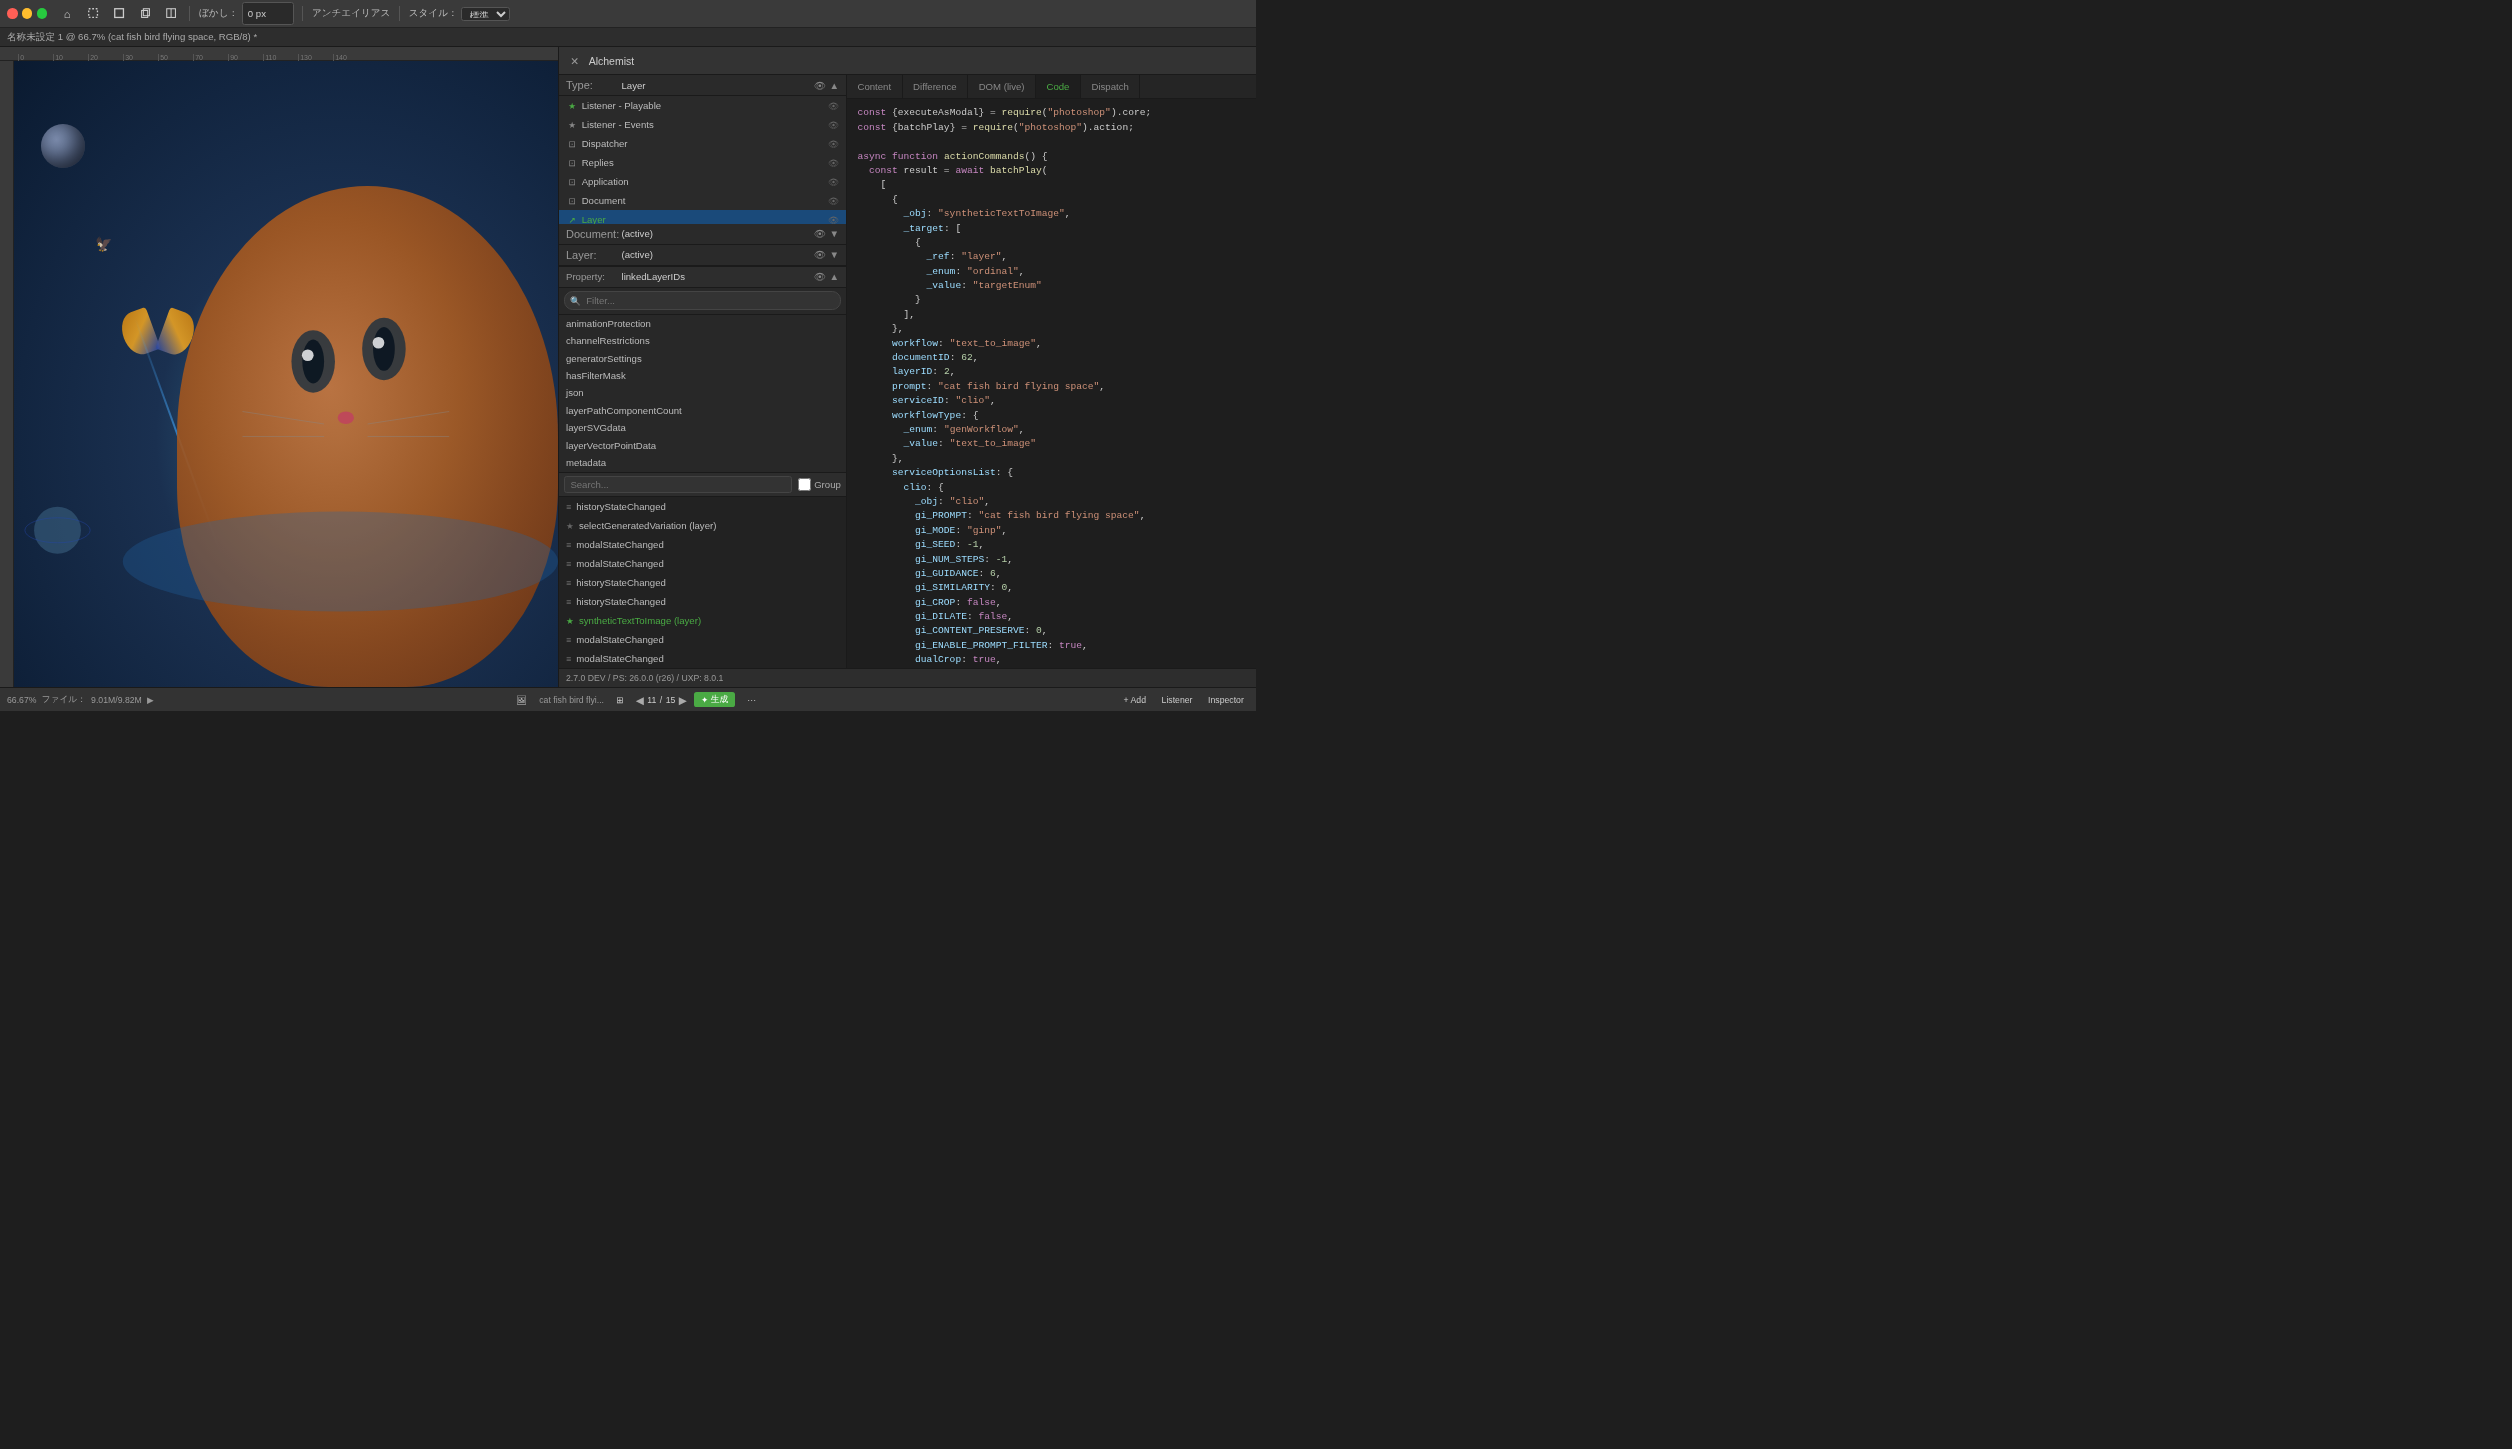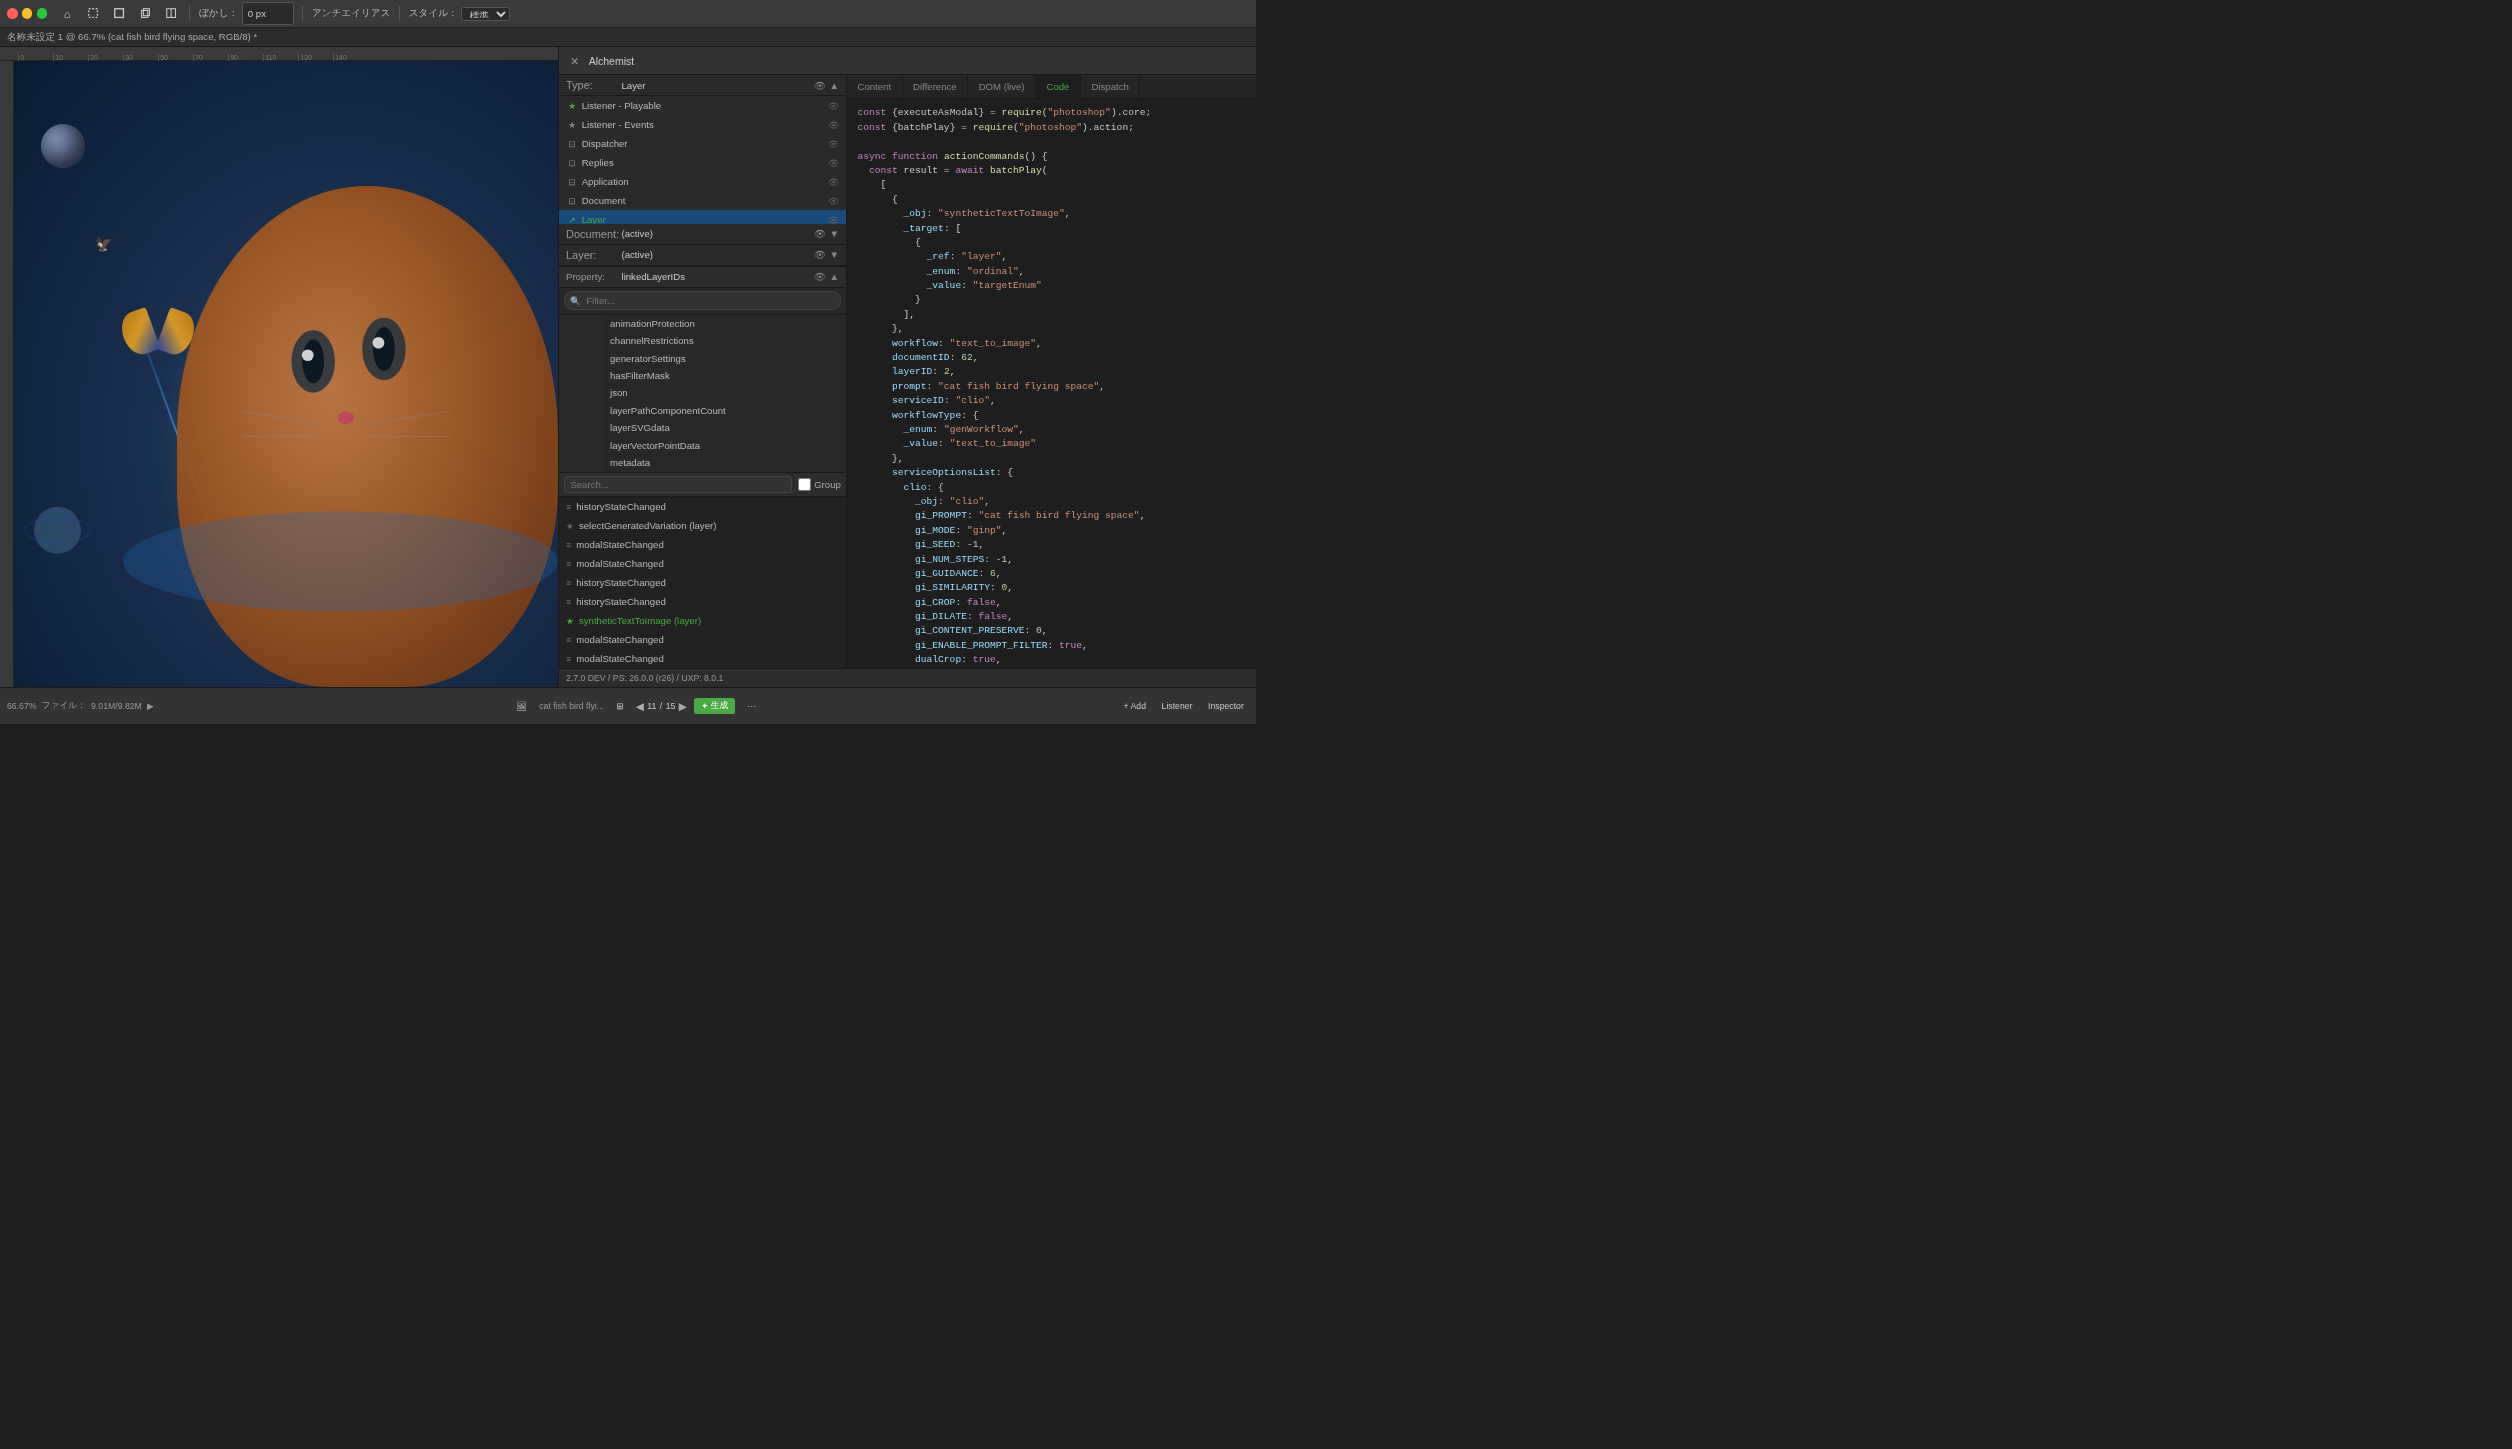--- a/index.html
+++ b/index.html
@@ -356,21 +356,20 @@
       transform: translateY(-50%);
       color: #777;
       font-size: 8.7px;
       pointer-events: none;
     }
 
     .property-list {
       height: 157px;
       overflow-y: auto;
       background: #282828;
-      margin-left: 44px;
     }
     .property-item {
       height: 17.4px;
       padding: 0 7px;
       display: flex;
       align-items: center;
       font-size: 9.6px;
       color: #bbb;
       cursor: pointer;
     }
@@ -484,21 +483,21 @@
       align-items: center;
       padding: 0 7px;
       font-size: 8.7px;
       color: #999;
       border-top: 0.9px solid #1a1a1a;
       gap: 7px;
     }
 
     
     .bottom-bar {
-      height: 37px;
+      height: 24px;
       background: #333;
       display: flex;
       align-items: center;
       padding: 0 7px;
       font-size: 8.7px;
       color: #999;
       border-top: 0.9px solid #1a1a1a;
       gap: 5.2px;
     }
     .bottom-bar-center {

